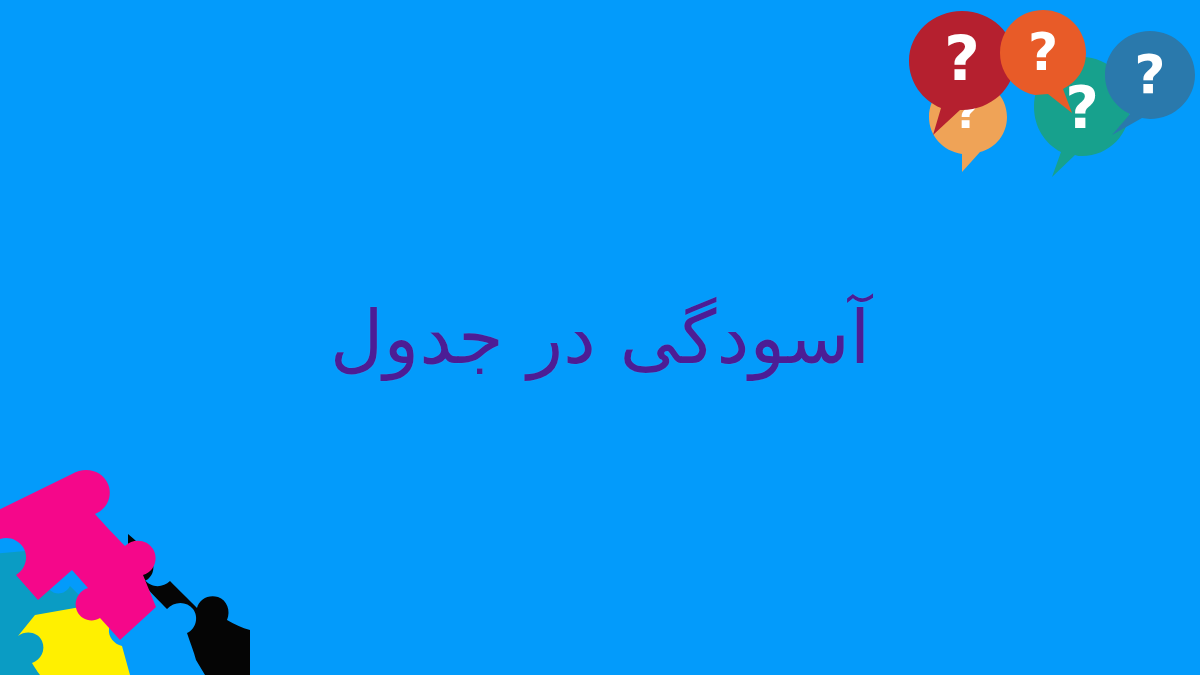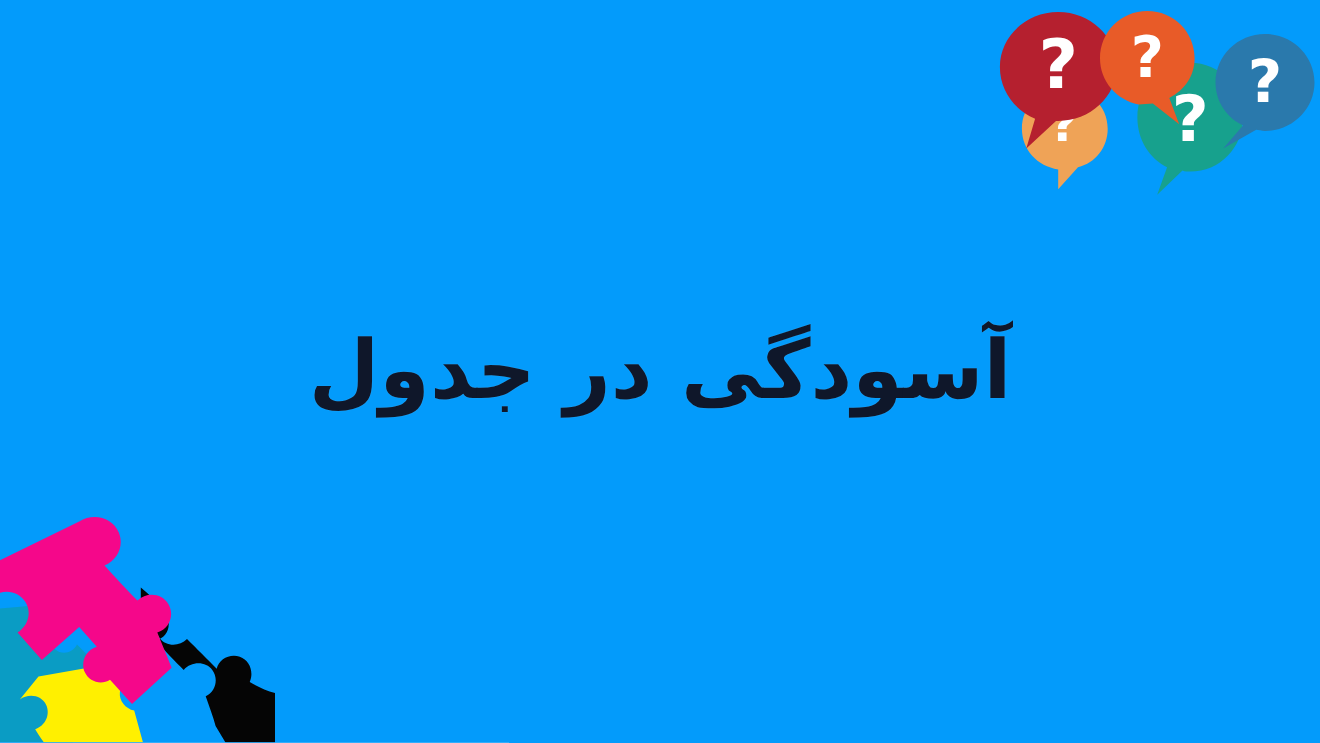--- a/index.html
+++ b/index.html
@@ -44,24 +44,24 @@
     position: absolute;
     left: 0;
     right: 0;
     top: 0;
     height: 675px;
     display: flex;
     align-items: center;
     justify-content: center;
   }
   #headline {
-    color: #0f172a;
+    color: #4c1d95;
     font-family: "DejaVu Sans", "Liberation Sans", sans-serif;
     font-size: 74px;
-    font-weight: 700;
+    font-weight: 400;
     line-height: 1.25;
     text-align: center;
     direction: rtl;
     white-space: nowrap;
     letter-spacing: 0px;
     text-shadow: 0 0 1px rgba(255,255,255,0.25);
   }
 </style>
 </head>
 <body>

